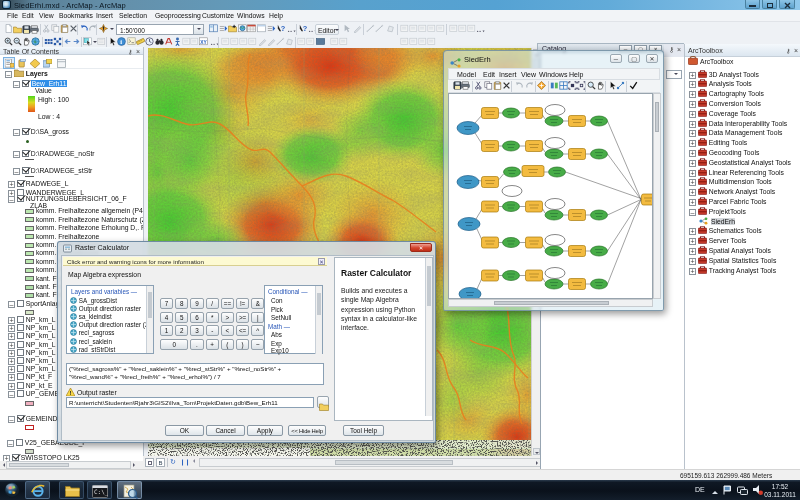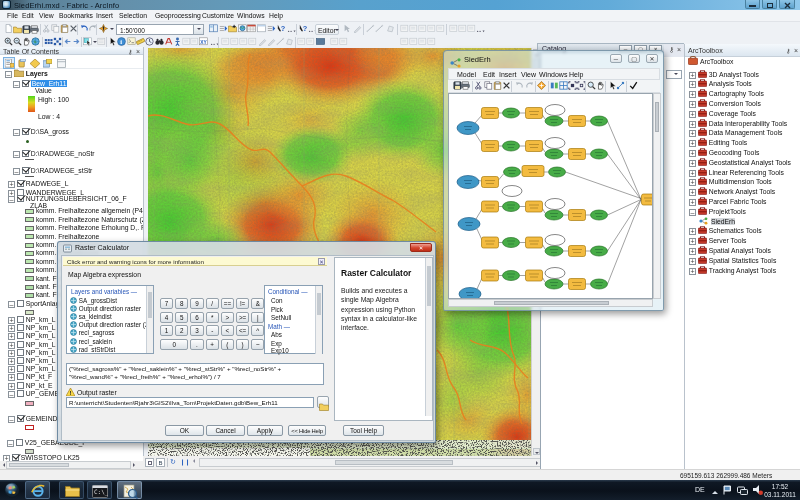--- a/index.html
+++ b/index.html
@@ -61,21 +61,21 @@
 #rastercalc { position:absolute; left:57px; top:241px; width:379px; height:202px;
   background:rgba(211,219,226,0.92); border:1px solid rgba(100,130,155,0.9); border-radius:3px 3px 2px 2px;
   box-shadow:2px 3px 7px rgba(0,0,0,0.4); backdrop-filter:blur(1.5px); }
 </style>
 </head>
 <body>
 <div id="screen">
 
   <div id="titlebar">
     <div class="tico"></div>
-    <div class="ttxt">SiedErhi.mxd - Fabric - ArcInfo</div>
+    <div class="ttxt">SiedErhi.mxd - ArcMap - ArcMap</div>
     <div class="wbtn" style="left:745px;width:15px;">
         <span style="display:block;margin:5px auto 0;width:7px;height:2px;background:#1c2e3c;"></span>
       </div>
     <div class="wbtn" style="left:762px;width:15px;">
         <span style="display:block;margin:2.5px auto 0;width:6px;height:5px;border:1.2px solid #1c2e3c;"></span>
       </div>
     <div class="wbtn" style="left:779px;width:16px;">
         <svg width="7" height="7" viewBox="0 0 7 7" style="display:block;margin:1.5px auto 0;">
           <path d="M1,1 L6,6 M6,1 L1,6" stroke="#1c2e3c" stroke-width="1.4"></path>
         </svg>

